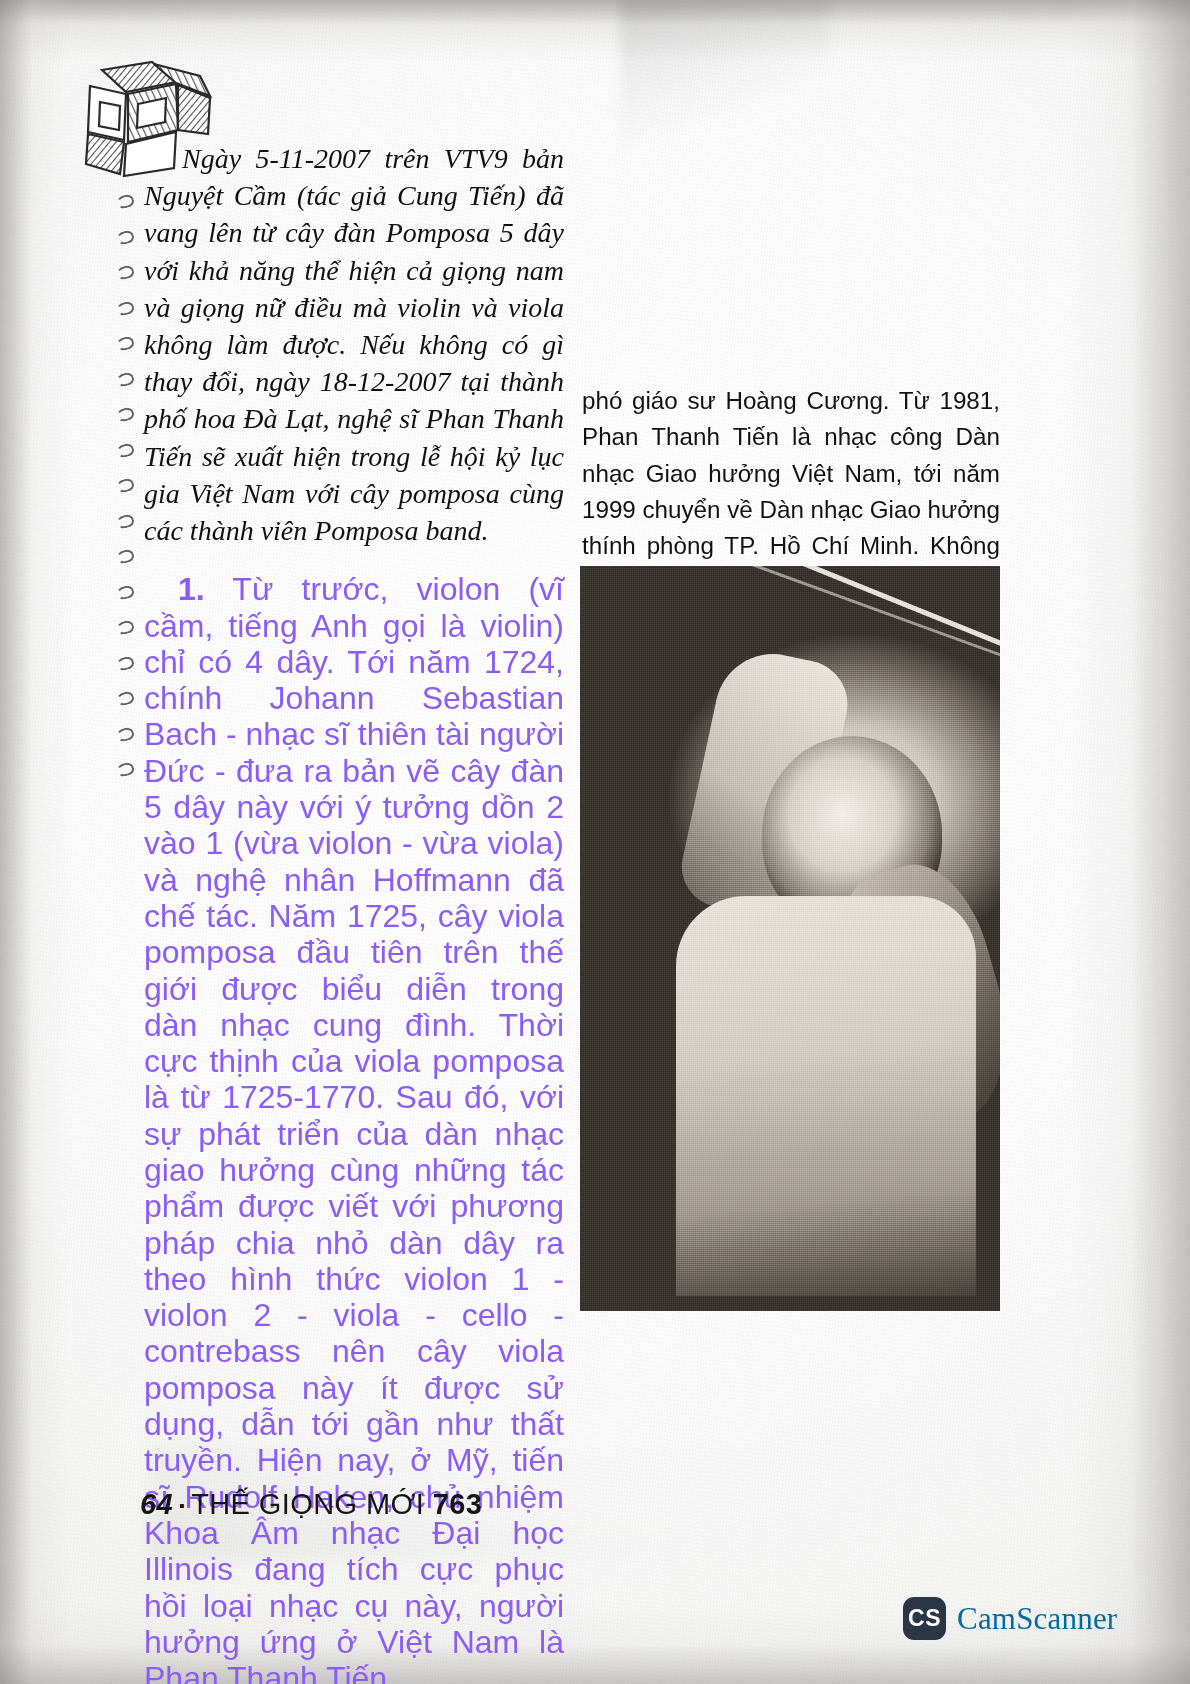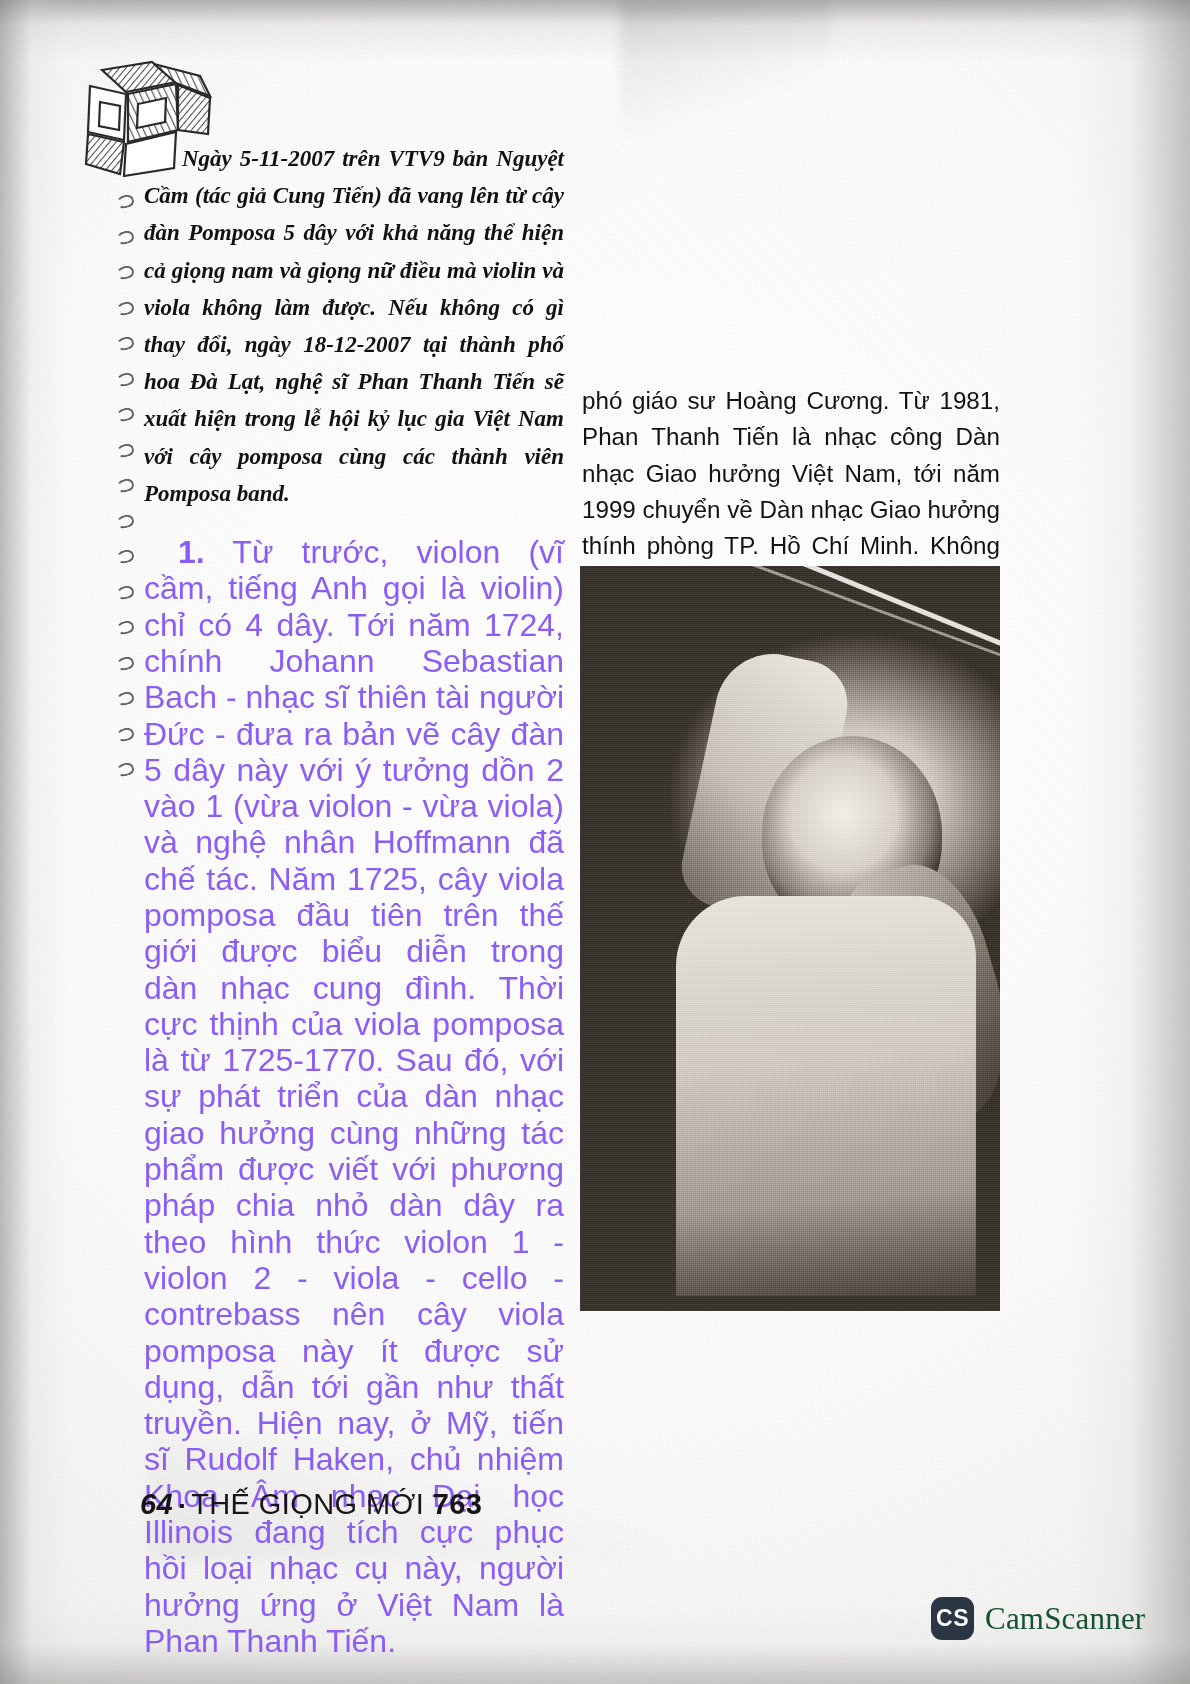--- a/index.html
+++ b/index.html
@@ -72,27 +72,27 @@
     font-family:"Liberation Sans", sans-serif;
   }
 
   
   .col-left{
     position:absolute;left:144px;top:140px;width:420px;
   }
   .lede{
     font-family:"Liberation Serif", serif;
     font-style:italic;
-    font-size:23px;
+    font-size:28px;
     line-height:37.2px;
     color:#111;
     text-align:justify;
     text-indent:38px;
     margin:0;
-    font-weight:700;
+    font-weight:400;
   }
   
   .spiral{
     position:absolute;left:-27px;top:55px;width:22px;height:455px;
   }
   .spiral i{
     display:block;width:13px;height:9px;margin-bottom:22.5px;
     border-radius:50% 50% 45% 45%;
     background:transparent;
     border:2px solid #4a4a4a;
@@ -242,25 +242,24 @@
   .camscanner{
     position:absolute;left:903px;top:1597px;
     display:flex;align-items:center;gap:11px;
   }
   .cs-badge{
     width:43px;height:43px;border-radius:11px;
     background:#2b3645;
     color:#fff;font-weight:bold;font-size:23px;
     display:flex;align-items:center;justify-content:center;
     letter-spacing:.5px;
-    margin-left:28px;
   }
   .cs-word{
     font-family:"Liberation Serif", serif;
-    font-size:31px;color:#14532d;letter-spacing:.2px;text-align:center;
+    font-size:31px;color:#0369a1;letter-spacing:.2px;text-align:center;
   }
 </style>
 </head>
 <body>
 
 <div class="page">
   <div class="paper"></div>
   <div class="crease-top"></div>
   <div class="crease-left"></div>
   <div class="crease-right"></div>

